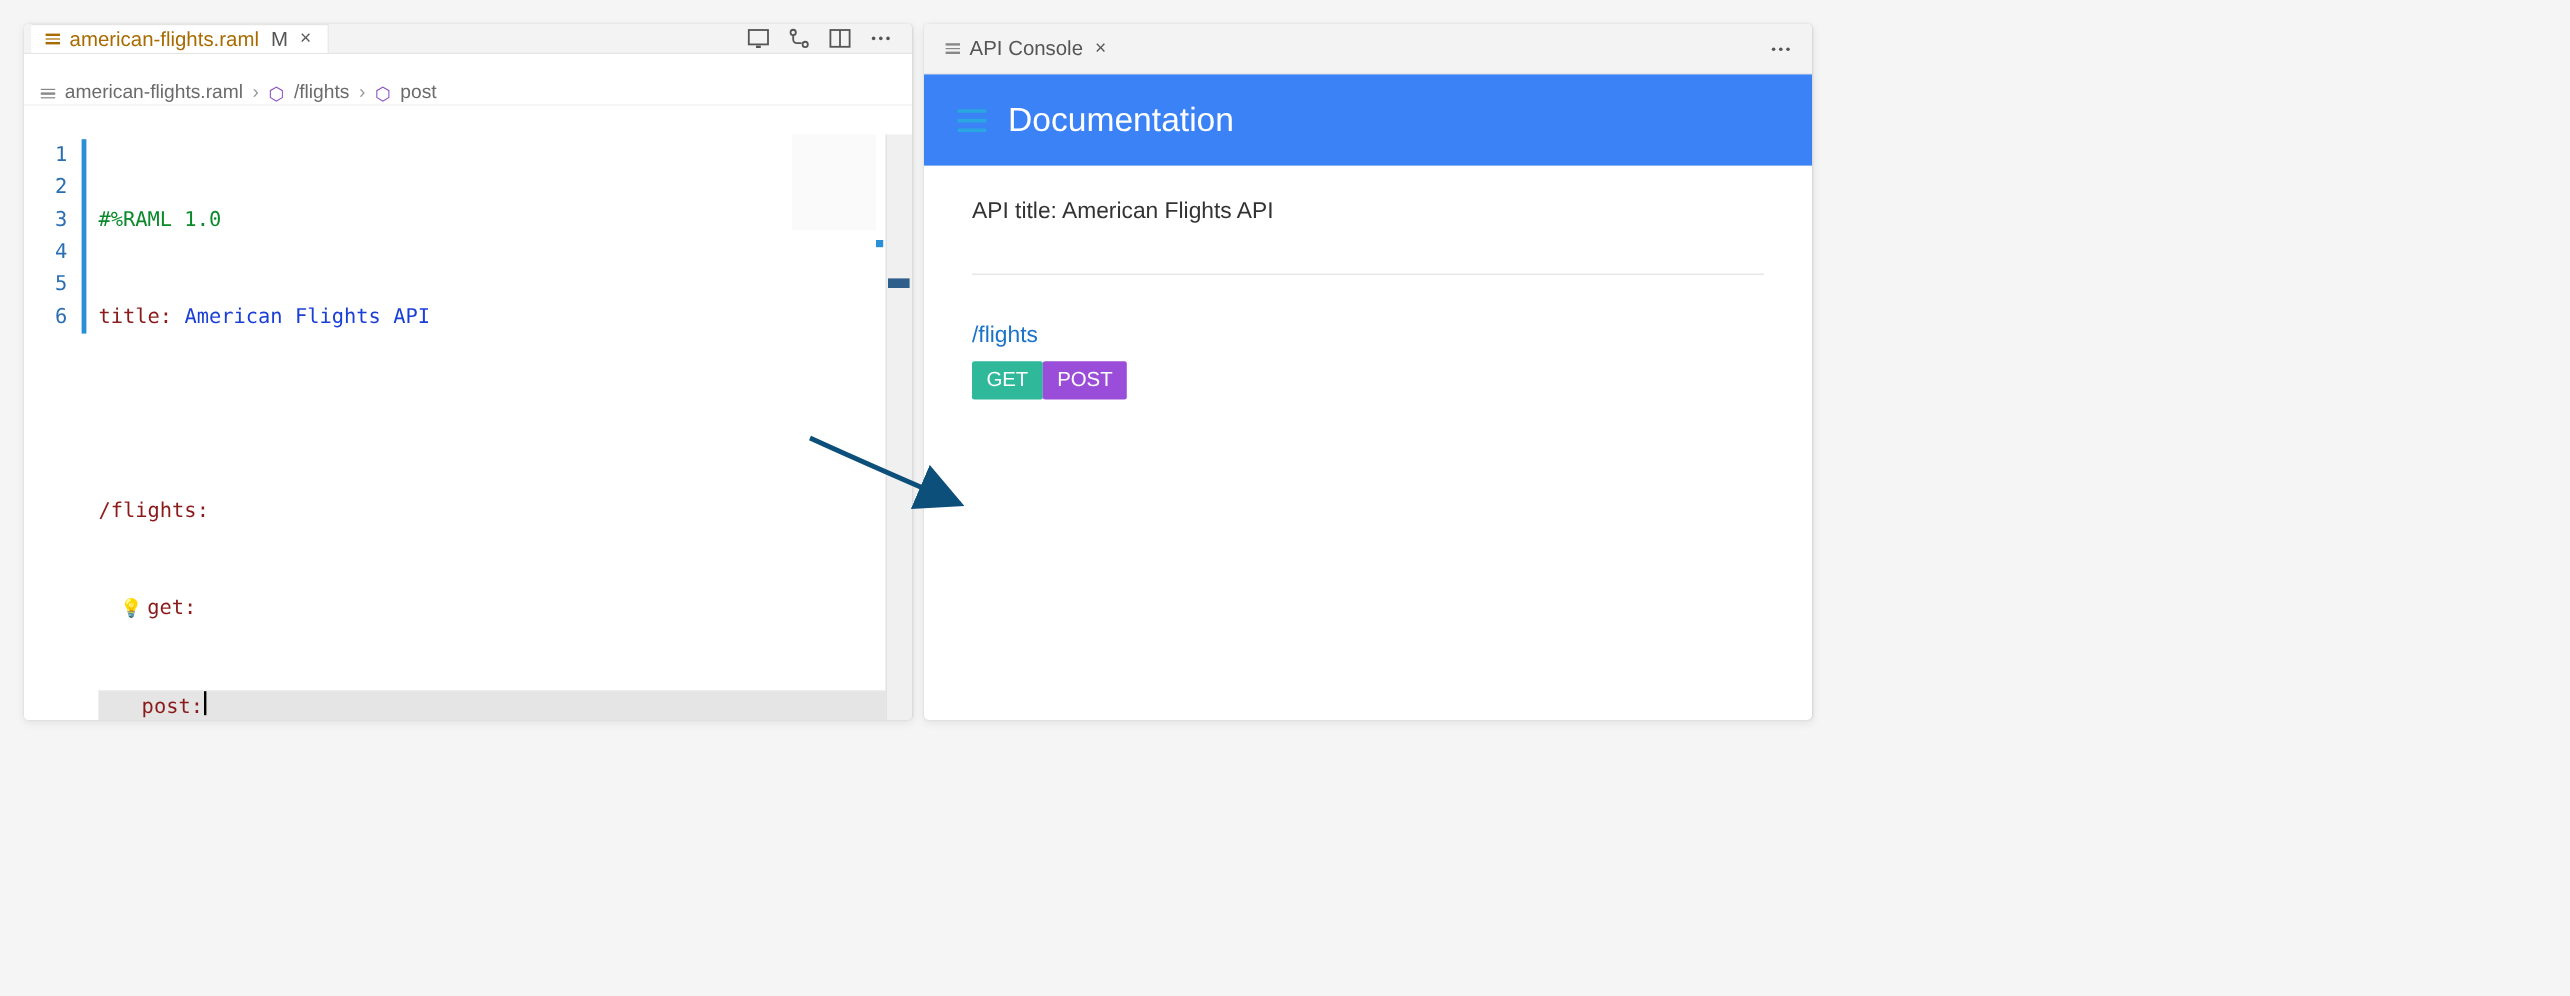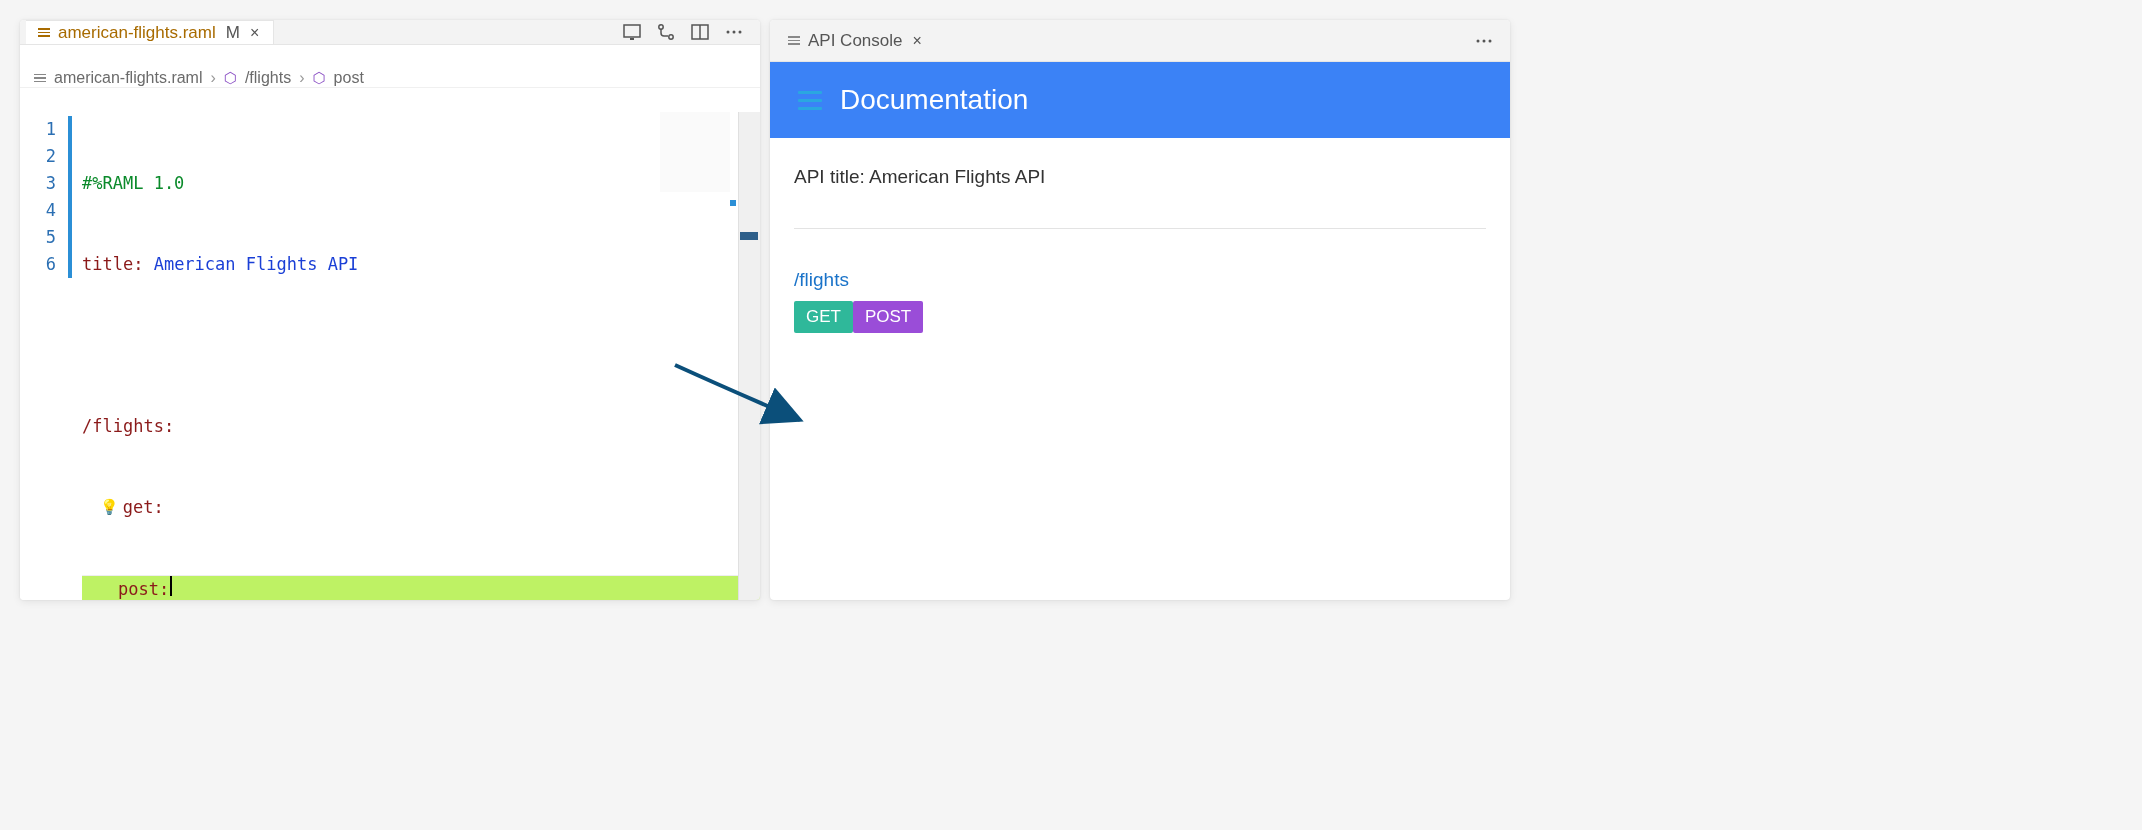--- a/index.html
+++ b/index.html
@@ -90,21 +90,21 @@
     line-height: 27px;
     padding: 4px 0 0 10px;
     position: relative;
     color: #333;
     white-space: pre;
   }
   .tok-raml { color: #0a8a2a; font-weight: 500; }
   .tok-key { color: #8b1a1a; }
   .tok-val { color: #1a3fd6; }
   .code-line { height:27px; display:flex; align-items:flex-start; }
-  .code-line.current { background: #bef264; border:1px solid #eee; border-left:none; border-right:none; }
+  .code-line.current { background: #e5e5e5; border:1px solid #eee; border-left:none; border-right:none; }
   .bulb { color:#e6b400; font-size:15px; margin-right:4px; }
   .cursor { display:inline-block; width:2px; height:20px; background:#000; vertical-align:middle; margin-left:1px; }
 
   .minimap {
     position:absolute; top:0; right:30px; width:70px; height:80px;
     background: linear-gradient(#fafafa,#fafafa);
     font-size:4px; color:#999; overflow:hidden;
   }
   .scroll-gutter {
     position:absolute; top:0; right:0; width:22px; height:100%;
@@ -119,21 +119,21 @@
     color: #fff;
     display:flex;
     align-items:center;
     gap: 18px;
     padding: 22px 28px;
     font-size: 28px;
     font-weight: 400;
   }
   .hamburger { display:flex; flex-direction:column; gap:5px; cursor:pointer; }
   .hamburger span { width:24px; height:3px; background:#2aa7e0; border-radius:1px; }
-  .doc-body { padding: 28px 24px; font-size:19px; color:#333; flex:1; }
+  .doc-body { padding: 28px 40px; font-size:19px; color:#333; flex:1; }
   .api-title-line { margin-bottom: 40px; }
   .divider { height:1px; background:#e3e3e3; margin-bottom: 40px; }
   .section-label { color:#555; font-size:19px; margin-bottom: 28px; }
   .endpoint-link { color:#1a73c9; font-size:19px; margin-bottom:10px; cursor:pointer; }
   .method-row { display:flex; }
   .method-badge {
     color:#fff; font-size:17px; padding:6px 12px; border-radius:2px;
     cursor:pointer; font-weight:400;
   }
   .m-get { background:#2fb89a; }

